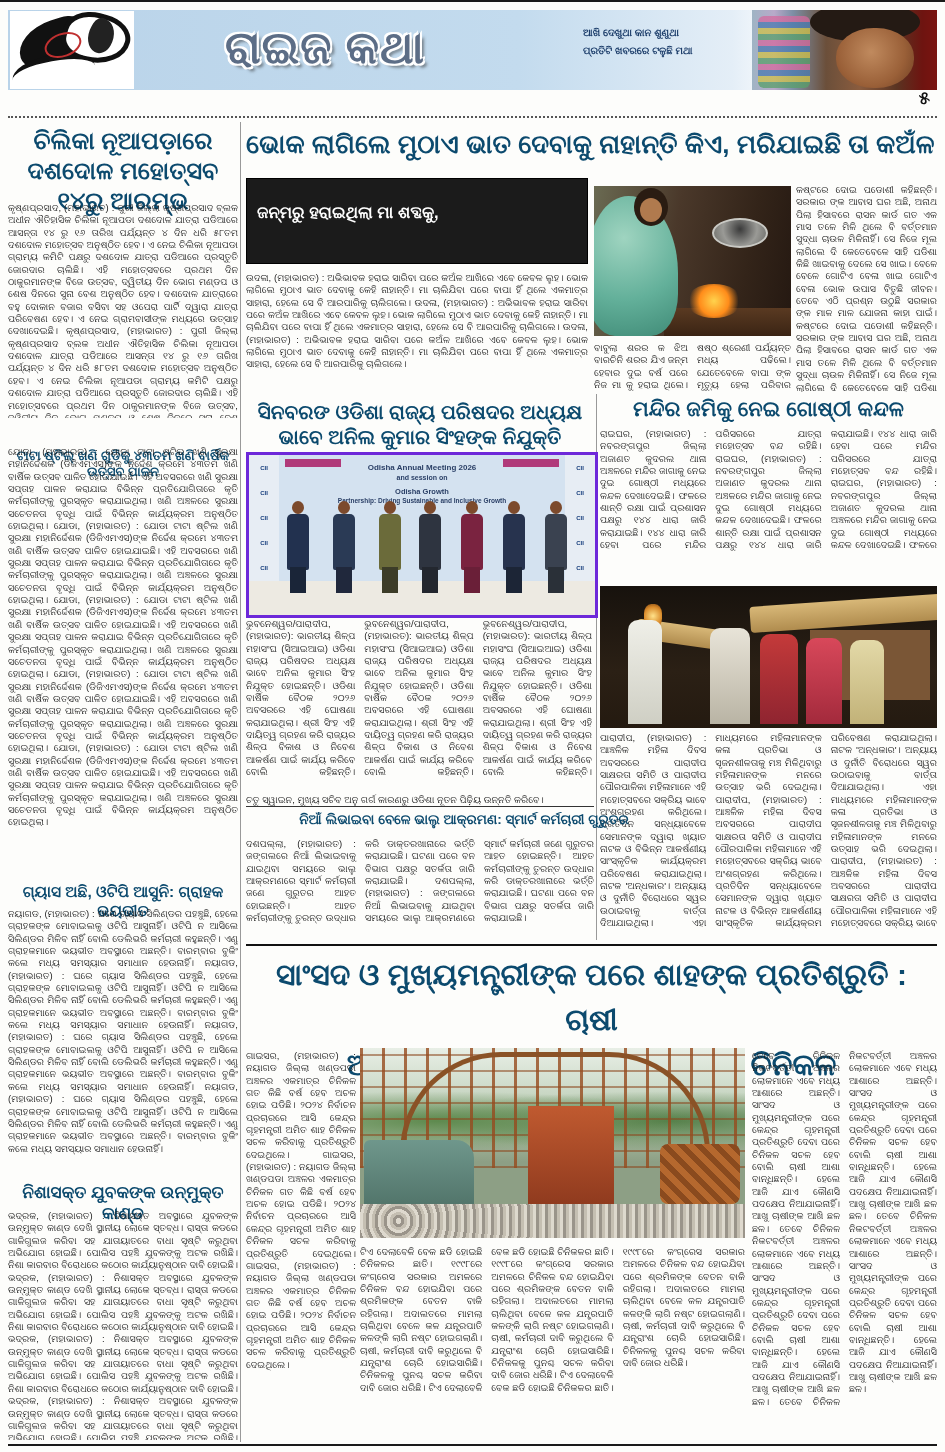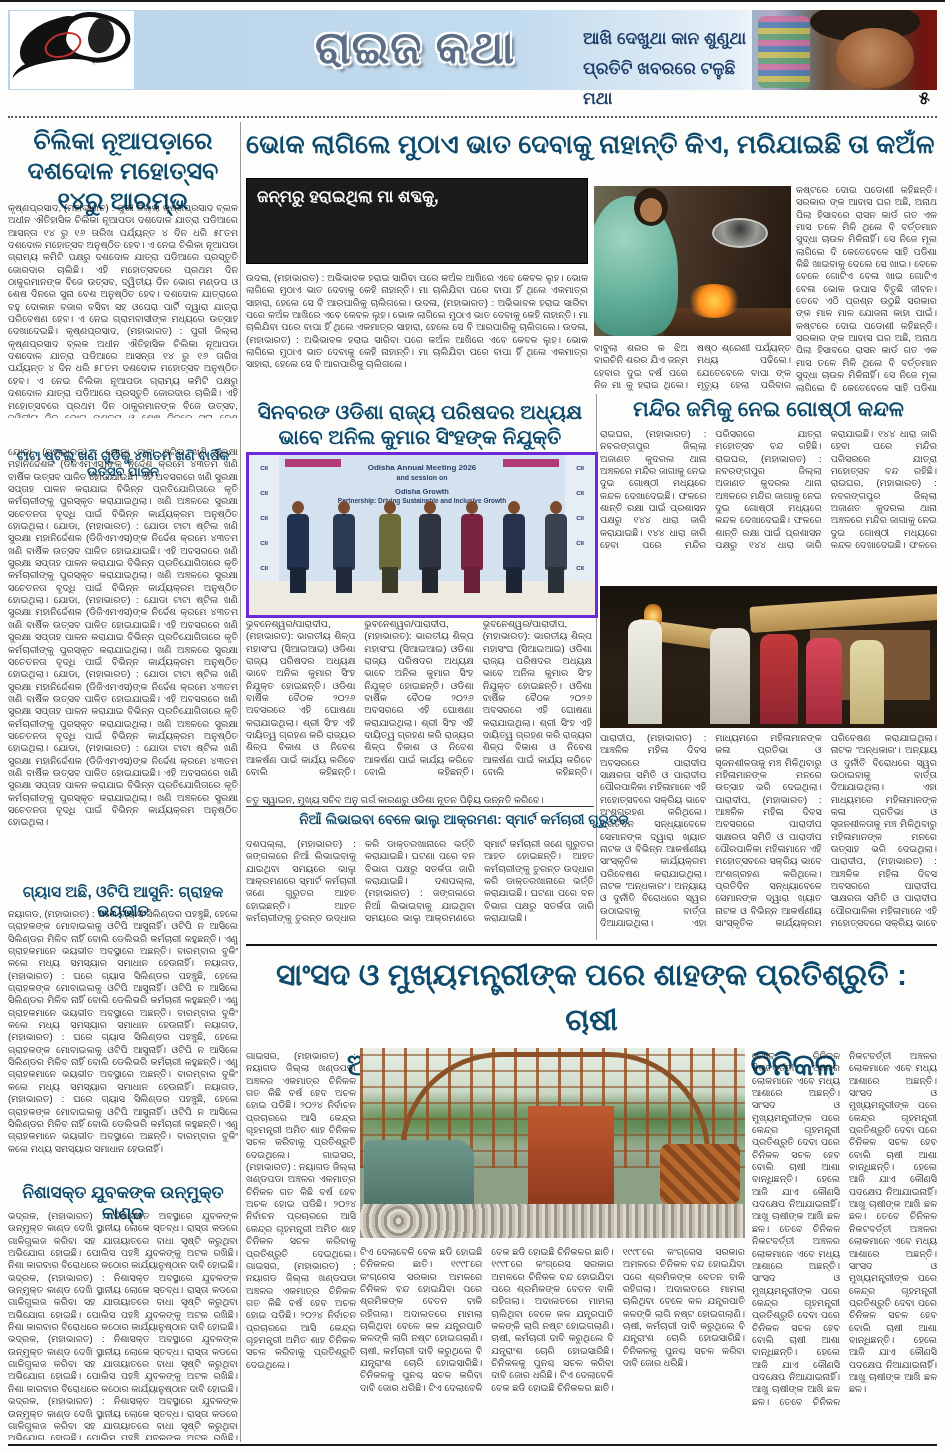--- a/index.html
+++ b/index.html
@@ -10,23 +10,23 @@
   .botline{left:8px;top:1444px;width:929px;height:2px;background:#1a1a1a;}
 
   
   .mast-band{left:8px;top:10px;width:929px;height:80px;background:linear-gradient(90deg,#b9d3e9 0%,#c3dbee 55%,#e4eef7 78%,#ffffff 84%);}
   .sketch{left:10px;top:11px;width:124px;height:78px;background:#fff;overflow:hidden;}
   .sk1{position:absolute;left:8px;top:10px;width:70px;height:46px;background:#111;border-radius:60% 30% 55% 45%;transform:rotate(-18deg);}
   .sk2{position:absolute;left:52px;top:2px;width:58px;height:40px;background:#fff;border:5px solid #111;border-radius:50% 45% 60% 40%;transform:rotate(14deg);}
   .sk3{position:absolute;left:2px;top:44px;width:84px;height:30px;background:#fff;border-top:6px solid #111;border-radius:50%;transform:rotate(-10deg);}
   .sk4{position:absolute;left:34px;top:22px;width:34px;height:20px;border:2px solid #c03030;border-radius:50%;transform:rotate(-20deg);background:transparent;}
   .sk5{position:absolute;left:78px;top:8px;width:26px;height:34px;background:#222;border-radius:30% 60% 40% 60%;transform:rotate(30deg);}
-  .mast-title{left:225px;top:22px;width:290px;text-align:right;font-size:45px;font-weight:bold;color:#5c6d86;letter-spacing:1px;
+  .mast-title{left:225px;top:22px;width:290px;text-align:left;font-size:45px;font-weight:bold;color:#5c6d86;letter-spacing:1px;
       text-shadow:-2px -2px 0 #fff,2px -2px 0 #fff,-2px 2px 0 #fff,2px 2px 0 #fff,4px 4px 3px rgba(40,40,40,.5);}
-  .taglines{left:583px;top:24px;width:170px;font-size:17px;font-weight:bold;color:#1d3e6b;line-height:1.75;}
+  .taglines{left:583px;top:24px;width:170px;font-size:10px;font-weight:bold;color:#1d3e6b;line-height:1.75;}
   .child-photo{left:752px;top:10px;width:185px;height:80px;overflow:hidden;
       background:linear-gradient(90deg,#9fb4c4 0%,#b8a9c9 12%,#7d8fa6 22%,#6b4f3a 40%,#8a5c3e 58%,#5a3422 78%,#6e1410 92%,#7a1410 100%);}
   .cp-hair{position:absolute;left:58px;top:-8px;width:110px;height:40px;background:#241a14;border-radius:50%;}
   .cp-face{position:absolute;left:84px;top:18px;width:78px;height:60px;background:radial-gradient(circle at 45% 40%,#c08a5e 0%,#9a6038 60%,#6e3d22 100%);border-radius:48%;}
   .cp-beads{position:absolute;left:6px;top:6px;width:52px;height:72px;background:repeating-linear-gradient(180deg,#d46a9e 0 6px,#4a7ab0 6px 12px,#cfc24a 12px 18px,#58a06a 18px 24px);opacity:.75;border-radius:6px;}
   .dateline{left:10px;top:92px;width:400px;font-size:13.5px;font-weight:bold;color:#222;}
   .pageno{left:880px;top:88px;width:50px;text-align:right;font-size:18px;font-weight:bold;color:#111;}
   .dotted{left:8px;top:116px;width:929px;height:0;border-top:2px dotted #555;}
 
   
@@ -37,21 +37,21 @@
 
   
   .hl{font-weight:bold;color:#0c4a6e;text-align:center;line-height:1.25;}
   .body-text{font-size:9.5px;line-height:1.3;text-align:justify;color:#1d1d1d;overflow:hidden;overflow-wrap:anywhere;}
   .cols3{column-count:3;column-gap:9px;}
   .cols2{column-count:2;column-gap:9px;}
   .nowrap{white-space:nowrap;overflow:hidden;}
 
   
   .black-box{left:246px;top:178px;width:342px;height:86px;background:#1b1b1b;border:1px solid #000;color:#fff;
-      font-weight:bold;font-size:16.5px;line-height:1.62;padding:4px 10px;box-sizing:border-box;}
+      font-weight:bold;font-size:16.5px;line-height:1.62;padding:20px 10px;box-sizing:border-box;}
   .lead-photo{left:594px;top:186px;width:197px;height:150px;overflow:hidden;
       background:linear-gradient(100deg,#6a6a52 0%,#4a382a 40%,#332419 75%,#241811 100%);}
   .lpf-girl{position:absolute;left:-6px;top:10px;width:90px;height:140px;background:radial-gradient(circle at 40% 30%,#9fd4c0 0%,#63b09a 55%,#3f8a76 100%);border-radius:45% 55% 30% 30%;}
   .lpf-head{position:absolute;left:40px;top:2px;width:34px;height:38px;background:#2a1c12;border-radius:50%;}
   .lpf-face{position:absolute;left:46px;top:12px;width:22px;height:24px;background:#b07a4e;border-radius:50%;}
   .lpf-fire{position:absolute;left:92px;top:98px;width:56px;height:34px;background:radial-gradient(circle,#ffd34d 0%,#ff8c1a 45%,rgba(120,50,10,0) 75%);border-radius:50%;}
   .lpf-bowl{position:absolute;left:118px;top:32px;width:52px;height:26px;background:radial-gradient(circle at 50% 35%,#3a3a3a 0%,#9a9a96 55%,#6a6a66 100%);border-radius:50%;border:2px solid #c9c9c4;}
   .lpf-floor{position:absolute;left:70px;bottom:0;width:130px;height:28px;background:linear-gradient(#5a3a22,#3a2414);}
 
   

